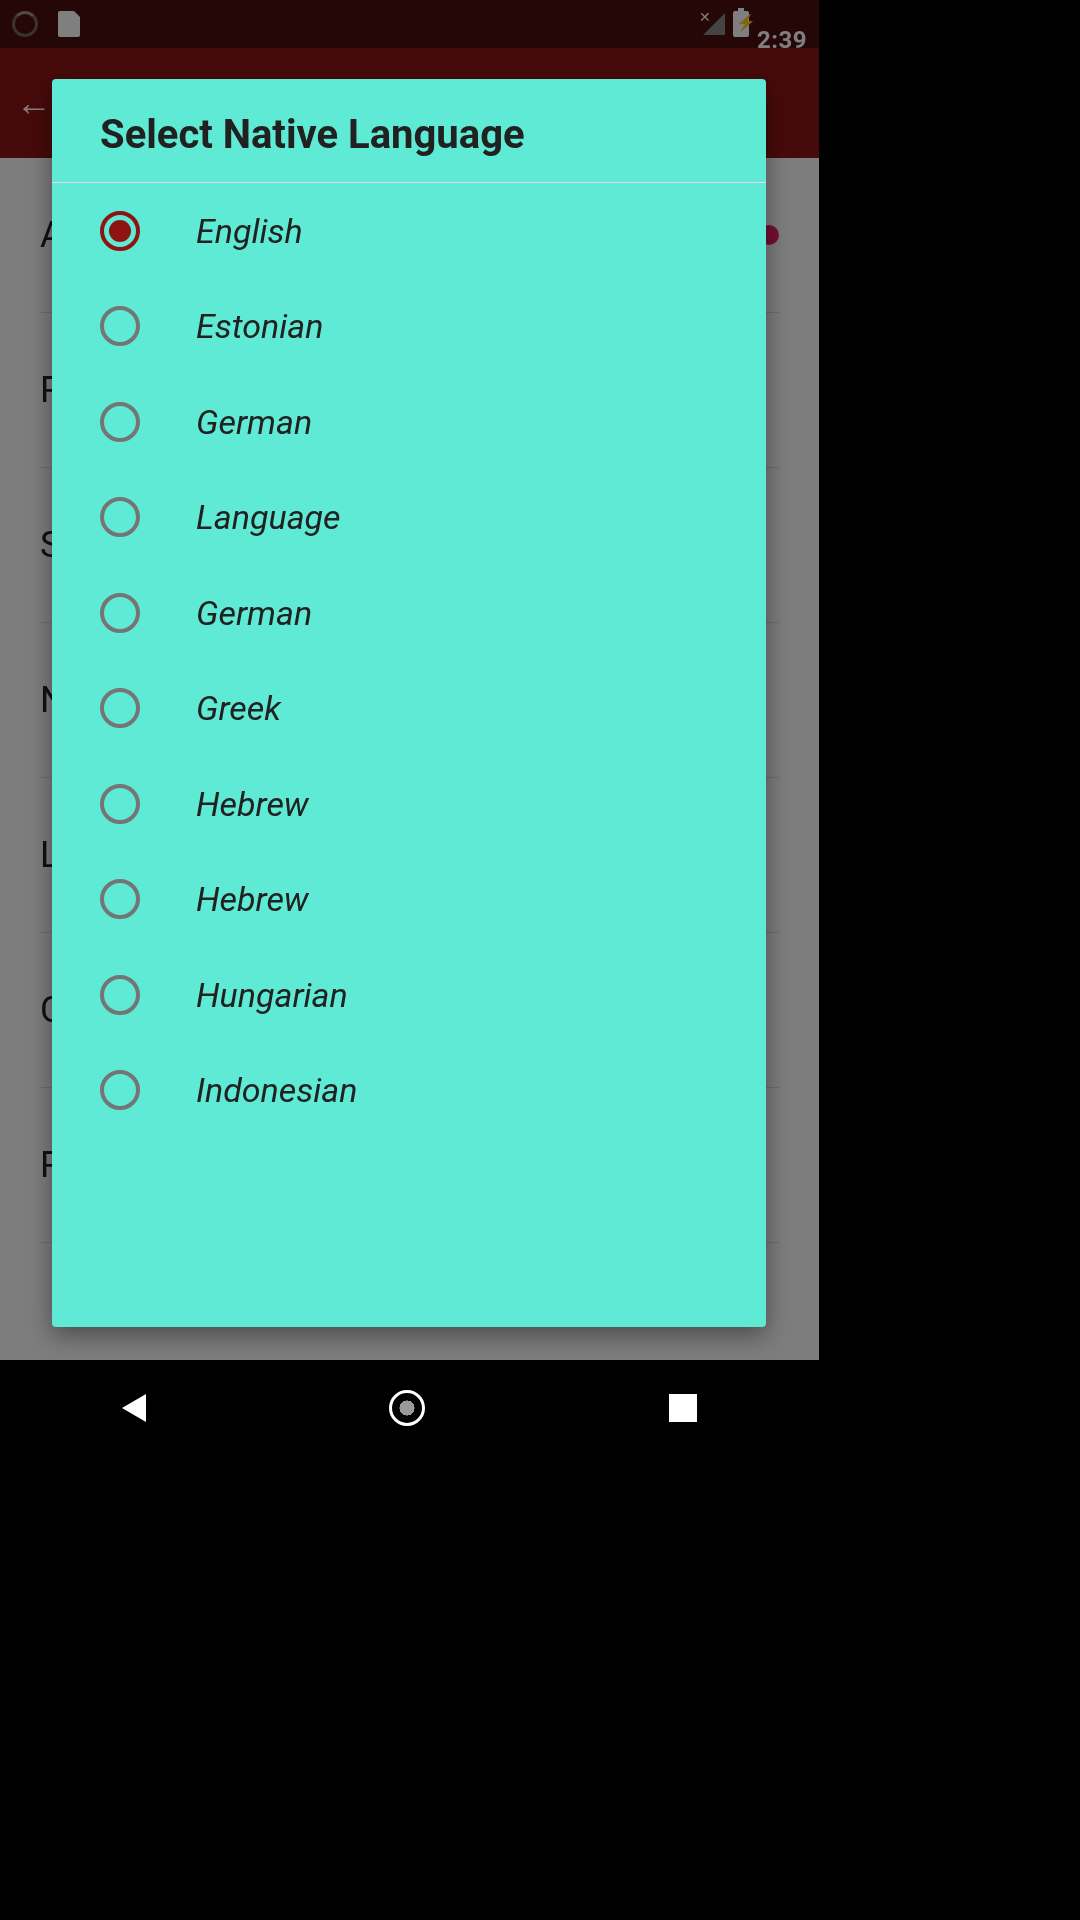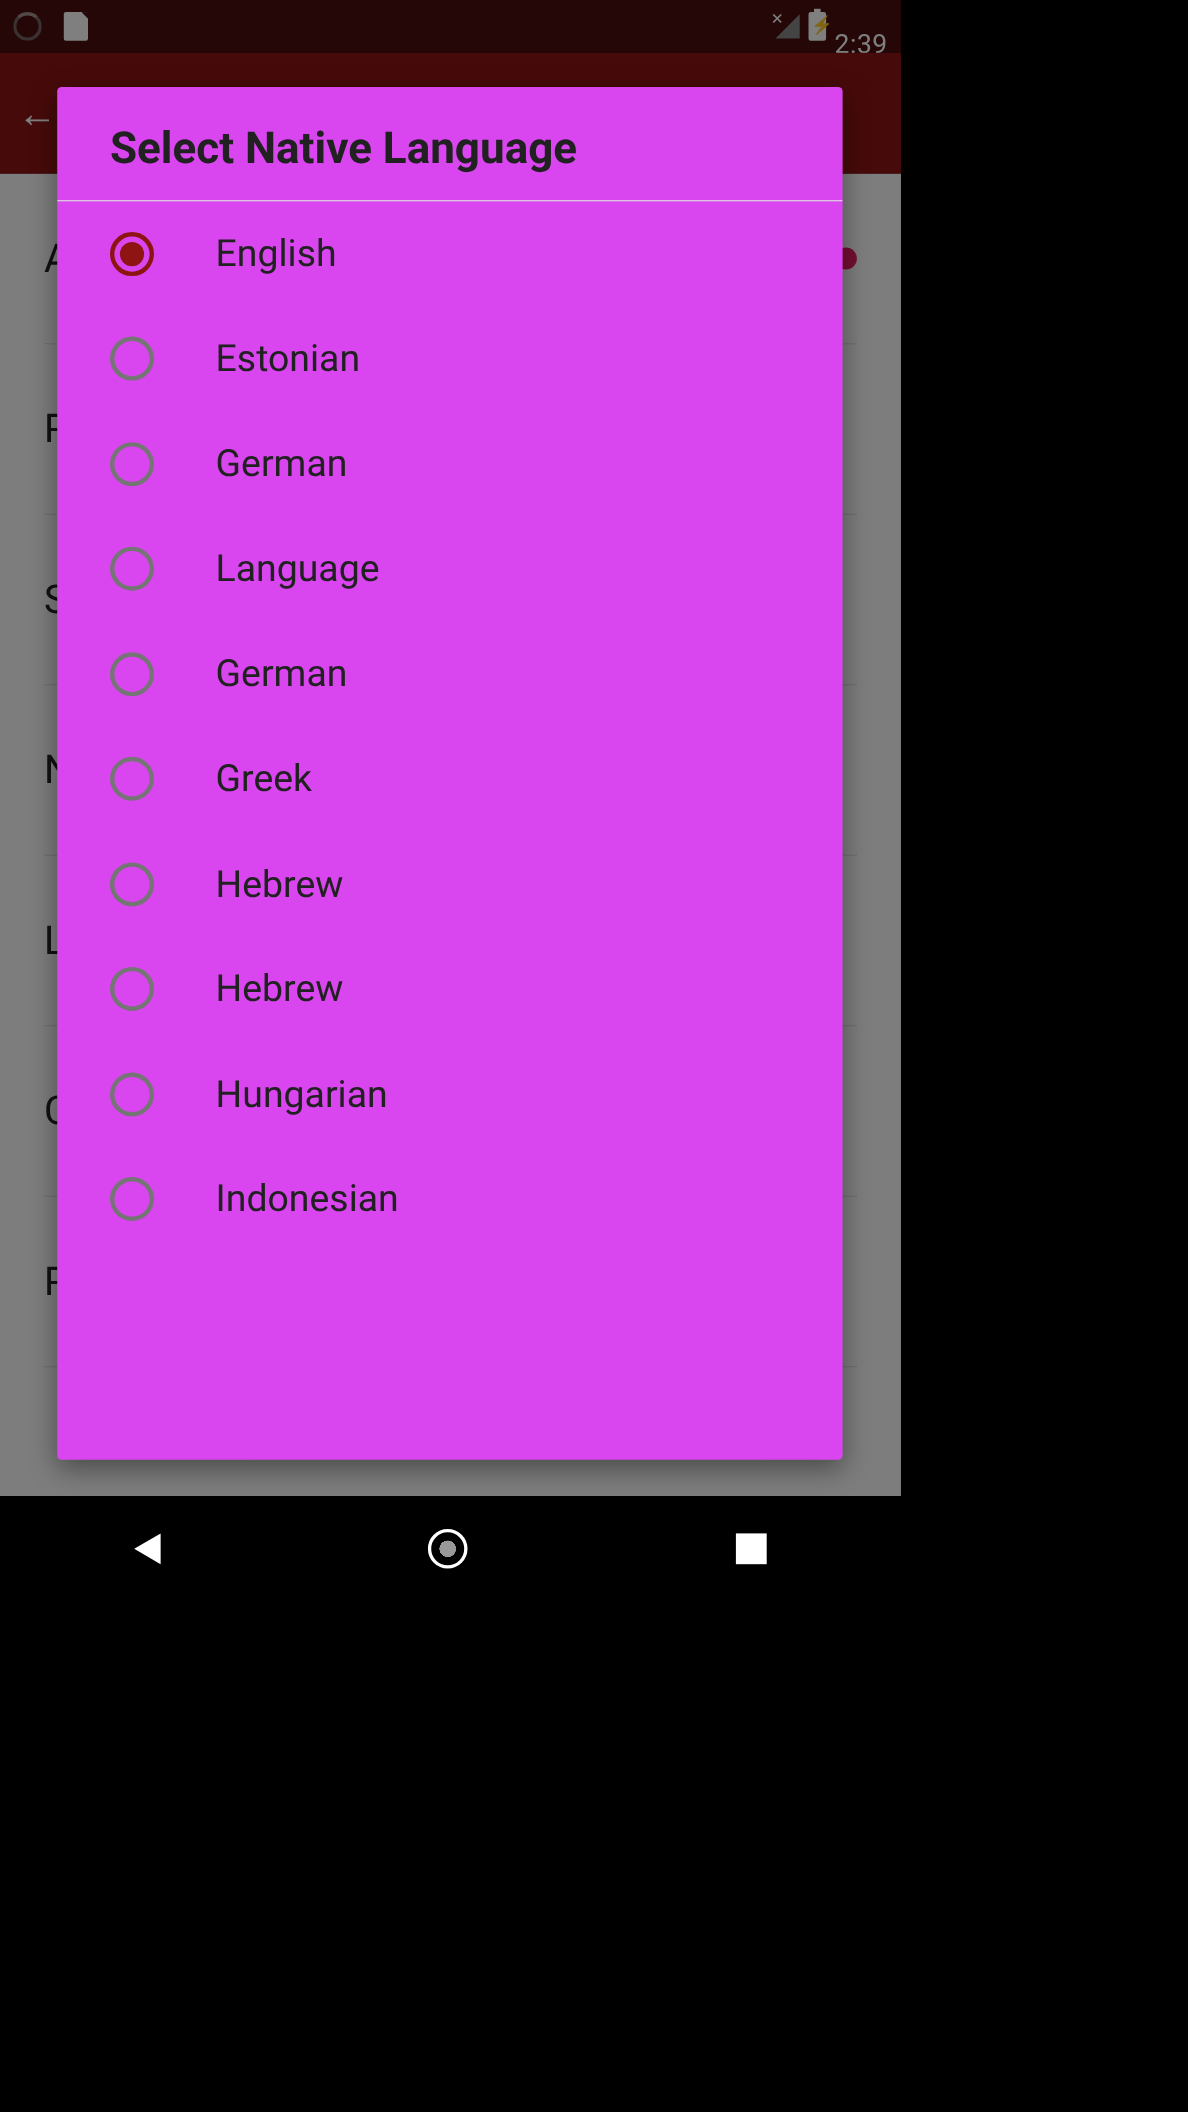--- a/index.html
+++ b/index.html
@@ -106,21 +106,21 @@
     
     .battery-bolt {
       position: absolute;
       color: #4a0e0e;
       font-size: 16px;
       top: 0;
       left: 1px;
     }
     
     .time {
-      font-weight: 400;
+      font-weight: 700;
       letter-spacing: 0.5px;
       margin-top: 32px;
     }
     
     .app-bar {
       height: 110px;
       background: #8e1414;
       display: flex;
       align-items: center;
       padding: 0 16px;
@@ -174,21 +174,21 @@
       height: calc(100% - 96px);
       background: rgba(0, 0, 0, 0.5);
     }
     
     .dialog {
       position: absolute;
       top: 79px;
       left: 52px;
       width: 714px;
       height: 1248px;
-      background: #d946ef;
+      background: #5eead4;
       border-radius: 4px;
       box-shadow: 0 8px 24px rgba(0,0,0,0.4);
       overflow: hidden;
       display: flex;
       flex-direction: column;
     }
     
     .dialog-title {
       padding: 32px 48px 24px;
       font-size: 40px;
@@ -202,20 +202,21 @@
       overflow-y: hidden;
     }
     
     .lang-option {
       display: flex;
       align-items: center;
       height: 95.5px;
       padding: 0 48px;
       gap: 56px;
       cursor: pointer;
+      font-style: italic;
     }
     
     .radio {
       width: 40px;
       height: 40px;
       border-radius: 50%;
       border: 4px solid #757575;
       flex-shrink: 0;
       display: flex;
       align-items: center;

